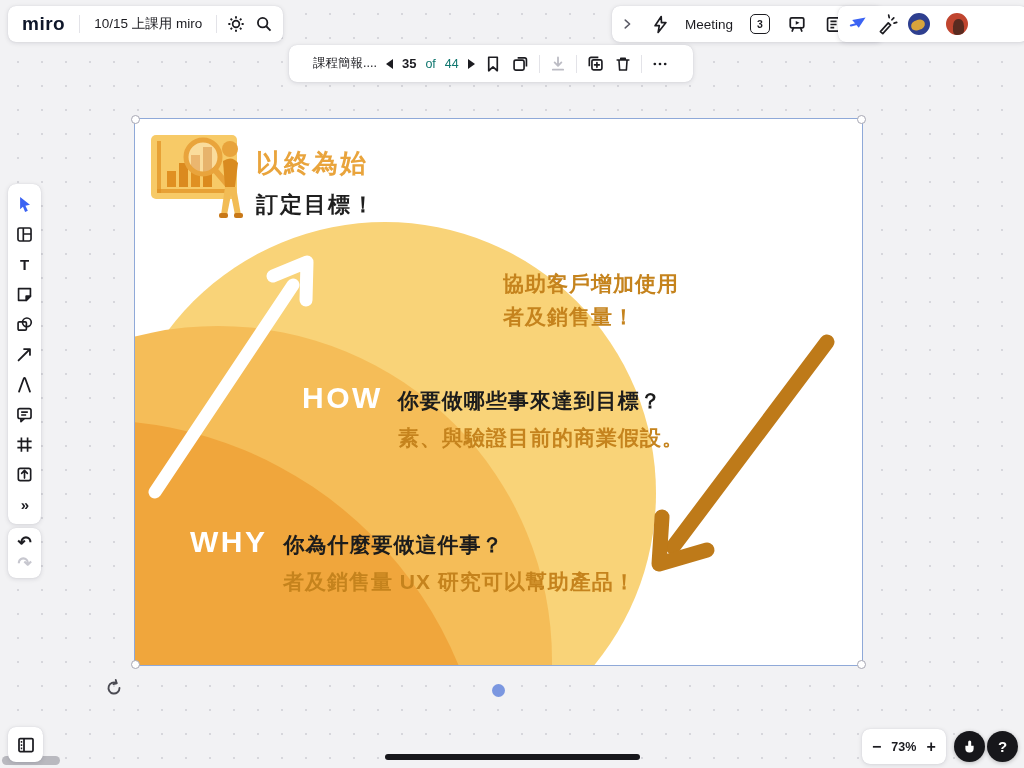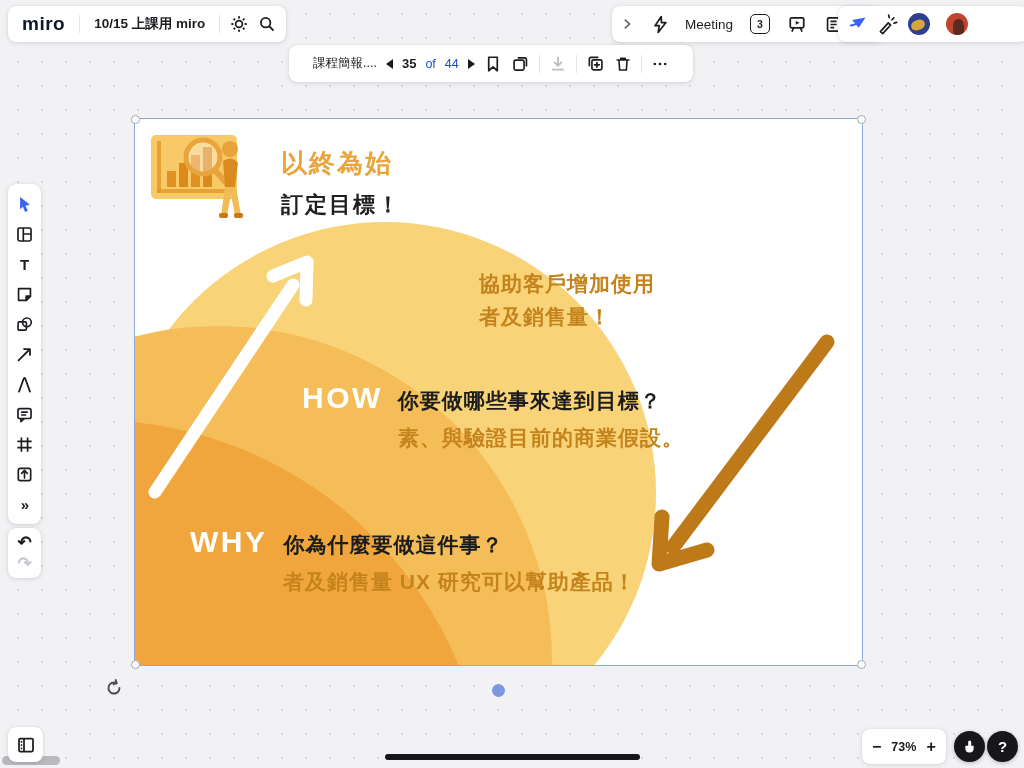--- a/index.html
+++ b/index.html
@@ -18,42 +18,42 @@
     box-shadow:0 1px 5px rgba(9,9,45,.12), 0 0 1px rgba(9,9,45,.15);
     display:flex; align-items:center;
   }
   .icon-btn { display:flex; align-items:center; justify-content:center; border-radius:6px; color:#1c1c21; flex:0 0 auto; }
   .icon-btn svg { display:block; }
   .vdiv { width:1px; height:18px; background:#e3e3e8; flex:0 0 auto; }
 
   
   #header-left { left:8px; top:6px; height:36px; padding:0 10px; gap:10px; }
   .logo { font-size:19px; font-weight:700; color:#0f172a; letter-spacing:.5px; padding:0 4px; }
-  .board-title { font-size:13.5px; font-weight:700; white-space:nowrap; padding:0 4px; }
+  .board-title { font-size:13.5px; font-weight:400; white-space:nowrap; padding:0 4px; }
 
   
   #header-meeting { left:612px; top:6px; height:36px; padding:0 8px; gap:17px; }
   .meeting-label { font-size:13.5px; font-weight:500; margin-left:-2px; }
   .cal-badge { width:20px; height:20px; border:1.6px solid #1c1c21; border-radius:5px; display:flex; align-items:center; justify-content:center; font-size:10.5px; font-weight:700; }
   #header-people { left:838px; top:6px; height:36px; padding:0 10px; gap:8px; }
   .avatar { width:26px; height:26px; border-radius:50%; border:2px solid #fff; flex:0 0 auto; position:relative; overflow:hidden; }
   .avatar + .avatar { margin-left:-10px; }
   .avatar:nth-of-type(1){ background:radial-gradient(circle at 40% 35%, #d9d9d9, #a9a9ad); }
   .avatar:nth-of-type(2){ background:#a9b4ee; }
   .avatar:nth-of-type(2)::after{ content:""; position:absolute; left:9px; top:8px; width:12px; height:12px; background:#efa3ab; border-radius:2px; }
   .avatar:nth-of-type(3){ background:#2e3f8f; }
   .avatar:nth-of-type(3)::after{ content:""; position:absolute; left:3px; top:7px; width:14px; height:10px; background:#d8a43c; border-radius:50% 40% 50% 40%; transform:rotate(-15deg); }
   .avatar:nth-of-type(4){ background:#c0452f; margin-left:4px; }
   .avatar:nth-of-type(4)::after{ content:""; position:absolute; left:7px; top:6px; width:11px; height:16px; background:#5a2b20; border-radius:45% 45% 30% 30%; }
 
   
   #page-toolbar { left:289px; top:45px; height:37px; padding:0 24px; gap:9px; }
   .doc-title { font-size:12.5px; font-weight:500; max-width:74px; overflow:hidden; white-space:nowrap; }
   .pg-num { font-size:13px; font-weight:600; }
-  .pg-dim { font-size:12.5px; color:#1d4ed8; font-weight:500; }
+  .pg-dim { font-size:12.5px; color:#0f766e; font-weight:500; }
   .tri { width:0; height:0; border-style:solid; }
   .tri.left { border-width:5px 7px 5px 0; border-color:transparent #1c1c21 transparent transparent; }
   .tri.right { border-width:5px 0 5px 7px; border-color:transparent transparent transparent #1c1c21; }
 
   
   #tool-sidebar { left:8px; top:184px; width:33px; flex-direction:column; padding:6px 0; gap:2px; }
   #tool-sidebar .icon-btn { width:28px; height:28px; }
   .glyph-t { font-size:15px; font-weight:700; }
   .glyph-more { font-size:15px; font-weight:700; letter-spacing:-1px; }
   #undo-redo { left:8px; top:528px; width:33px; flex-direction:column; padding:6px 0; gap:4px; }
@@ -65,32 +65,32 @@
     position:absolute; left:135px; top:119px; width:727px; height:546px;
     background:#fff; overflow:hidden;
     box-shadow:0 0 0 1px #8fa9d8;
   }
   .circle { position:absolute; border-radius:50%; }
   #circle-outer  { left:-21px;  top:103px; width:542px; height:542px; background:#F9D378; }
   #circle-middle { left:-251px; top:207px; width:668px; height:668px; background:#F5BD58; }
   #circle-inner  { left:-437px; top:301px; width:790px; height:790px; background:#F0A63C; }
   #slide-arrows { position:absolute; left:0; top:0; width:727px; height:546px; }
 
-  .slide-title-block { position:absolute; left:146px; top:27px; }
+  .slide-title-block { position:absolute; left:121px; top:27px; }
   .slide-title { font-size:26px; font-weight:800; color:#E9A43C; letter-spacing:2px; }
   .slide-subtitle { font-size:22px; font-weight:600; color:#1f1f1f; margin-top:9px; letter-spacing:2px; }
 
   .sec { position:absolute; }
   .sec-head { display:flex; align-items:baseline; }
   .keyword { font-weight:800; font-size:30px; color:#ffffff; letter-spacing:2.5px; }
   .question { font-size:21px; font-weight:600; color:#1c1c1c; letter-spacing:1px; }
   .answer { font-size:21px; font-weight:700; color:#C5831D; line-height:33px; letter-spacing:1px; margin-top:6px; }
   #sec-what { left:255px; top:142px; }
   #sec-what .question { margin-left:14px; }
-  #sec-what .answer { margin-left:89px; }
+  #sec-what .answer { margin-left:113px; }
   #sec-how { left:167px; top:262px; }
   #sec-how .question { margin-left:15px; }
   #sec-how .answer { margin-left:96px; }
   #sec-why { left:55px; top:406px; }
   #sec-why .question { margin-left:16px; }
   #sec-why .answer { margin-left:93px; }
 
   .handle { position:absolute; width:9px; height:9px; border-radius:50%; background:#fff; border:1px solid #a7a7b3; z-index:30; }
   #handle-tl { left:131px; top:115px; }
   #handle-tr { left:857px; top:115px; }

